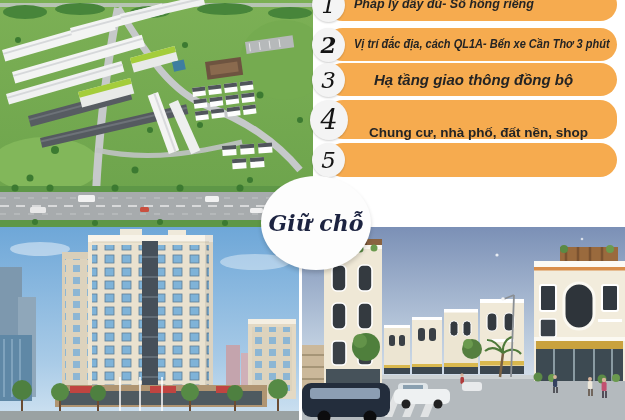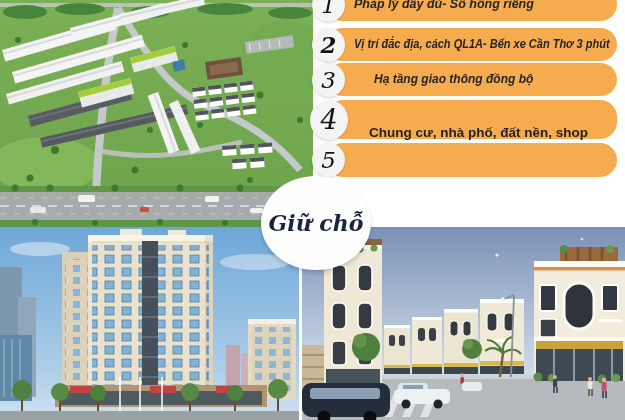--- a/index.html
+++ b/index.html
@@ -35,21 +35,21 @@
   }
   .b4 .numcircle{width:38px;height:40px;left:-16px;font-size:27px;}
   .b2 .numcircle{font-weight:700;}
   .label{
     margin-left:28px;margin-right:6px;
     font-size:12.5px;font-weight:700;color:var(--banner-text,#242424);
     white-space:nowrap;line-height:1.15;
   }
   .b1 .label,.b2 .label,.b3 .label{font-style:italic;}
   .b2 .label{display:inline-block;transform:scaleX(.88);transform-origin:left center;}
-  .b3 .label,.b5 .label{font-size:12px;margin-left:48px;}
+  .b3 .label,.b5 .label{font-size:15px;margin-left:48px;}
   .b4 .label{
     white-space:normal;text-align:center;flex:1;
     margin-left:24px;margin-right:10px;font-size:13.5px;line-height:1.3;margin-top:44px;
   }
 
   
   .badge{
     position:absolute;left:261px;top:176px;width:110px;height:94px;
     background:var(--badge-bg,#FDFDFD);border-radius:50%;z-index:5;
     box-shadow:0 3px 4px rgba(0,0,0,.16);

